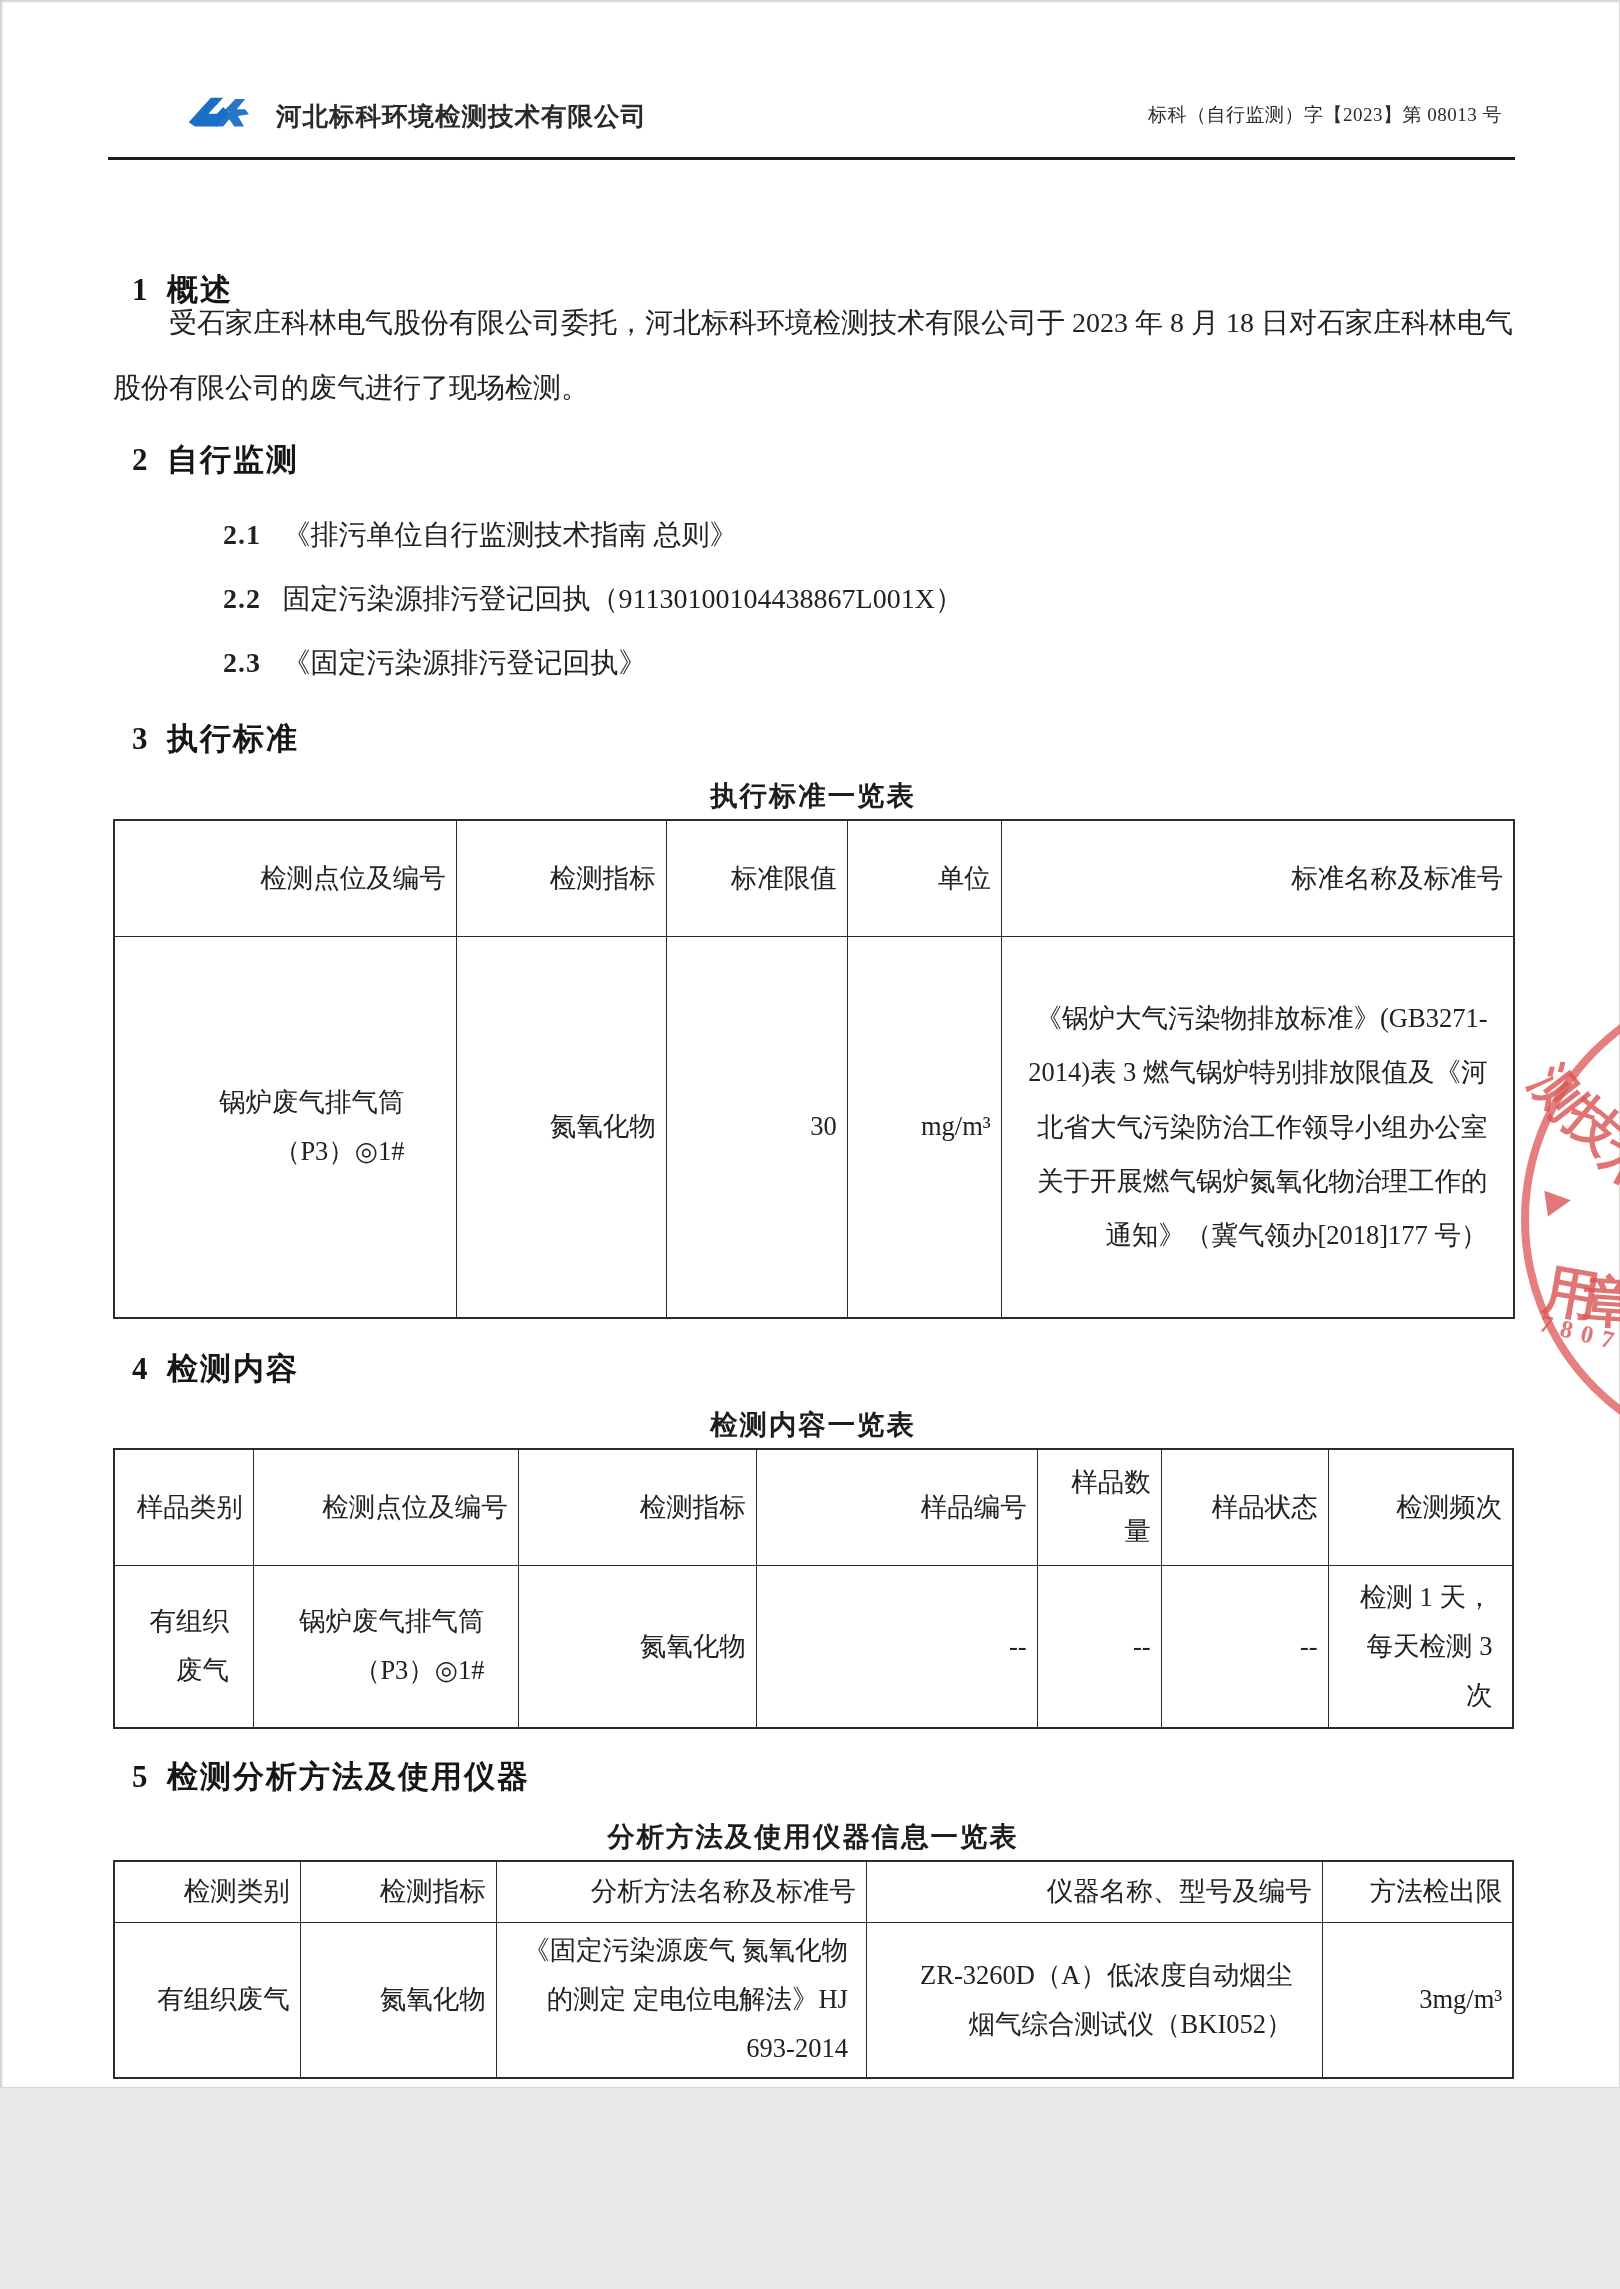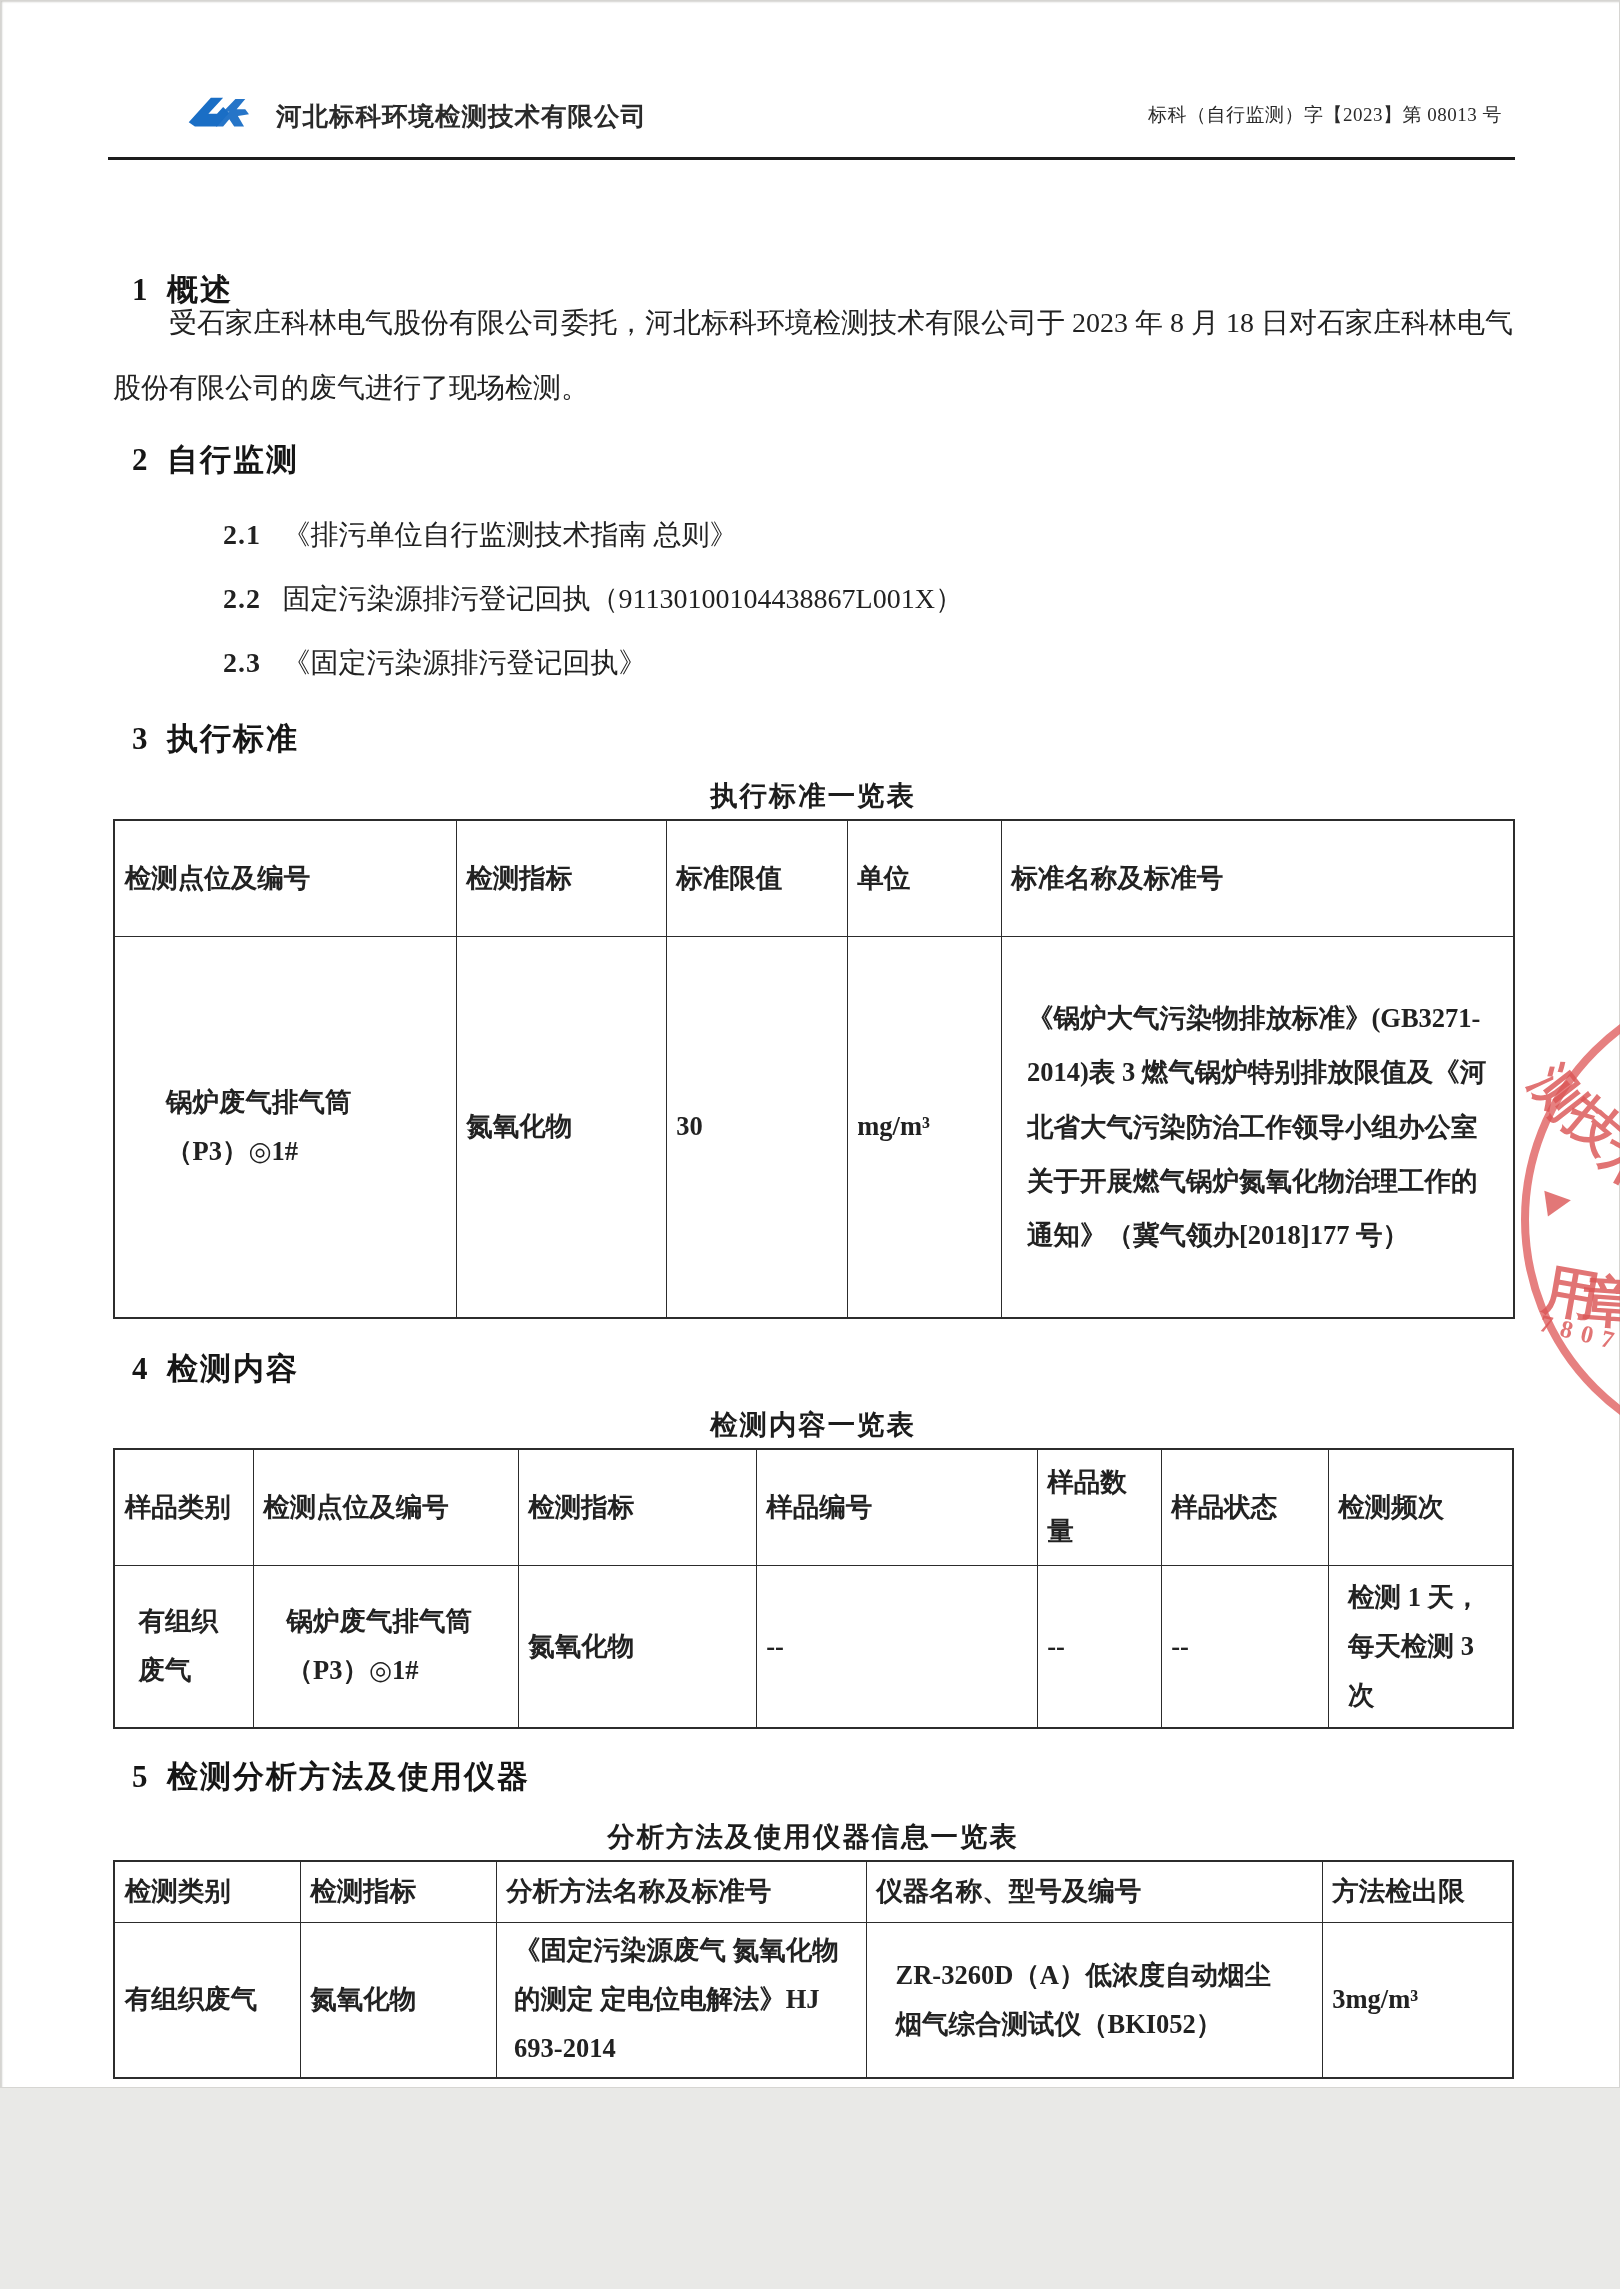--- a/index.html
+++ b/index.html
@@ -20,22 +20,22 @@
   
   .sec-title{position:absolute;left:132px;font-family:"DejaVu Sans","Liberation Sans",sans-serif;font-weight:700;font-size:31px;color:#161616;letter-spacing:2px;}
   .sec-title .no{font-family:"Liberation Serif",serif;margin-right:17.6px;}
   .para{position:absolute;left:113px;width:1400px;font-size:28px;line-height:65px;text-align:justify;text-indent:2em;color:#222;}
   .subitem{position:absolute;left:223px;font-size:28px;color:#222;}
   .subitem .no{font-weight:700;margin-right:21.6px;letter-spacing:1px;}
   .tbl-title{position:absolute;left:113px;width:1400px;text-align:center;font-size:27.4px;font-weight:600;color:#1d1d1d;letter-spacing:2px;}
   
   table.grid{position:absolute;left:113px;width:1400px;border-collapse:collapse;table-layout:fixed;
     font-size:26.5px;color:#222;}
-  table.grid th,table.grid td{border:1.7px solid #2c2c2c;text-align:left;vertical-align:middle;
-    padding:3.9px 9.8px;font-weight:bold;line-height:1.85;}
+  table.grid th,table.grid td{border:1.7px solid #2c2c2c;text-align:right;vertical-align:middle;
+    padding:3.9px 9.8px;font-weight:normal;line-height:1.85;}
   table.grid{border:2px solid #2c2c2c;}
   .std-cell{line-height:2.05 !important;font-size:26.5px;padding:13.7px 25.5px !important;}
   
   .footer{position:absolute;left:0;top:2139px;width:100%;text-align:center;font-size:18px;color:#333;letter-spacing:8.8px;}
   
   .stamp{position:absolute;left:0;top:0;width:1620px;height:2290px;pointer-events:none;}
   .stamp-ring{position:absolute;left:1521px;top:977px;width:469px;height:469px;border-radius:50%;
     border:8.8px solid rgba(223,92,92,0.78);}
   .stamp-ch{position:absolute;color:rgba(219,85,85,0.82);font-weight:700;
     font-family:"Liberation Serif",serif;}

